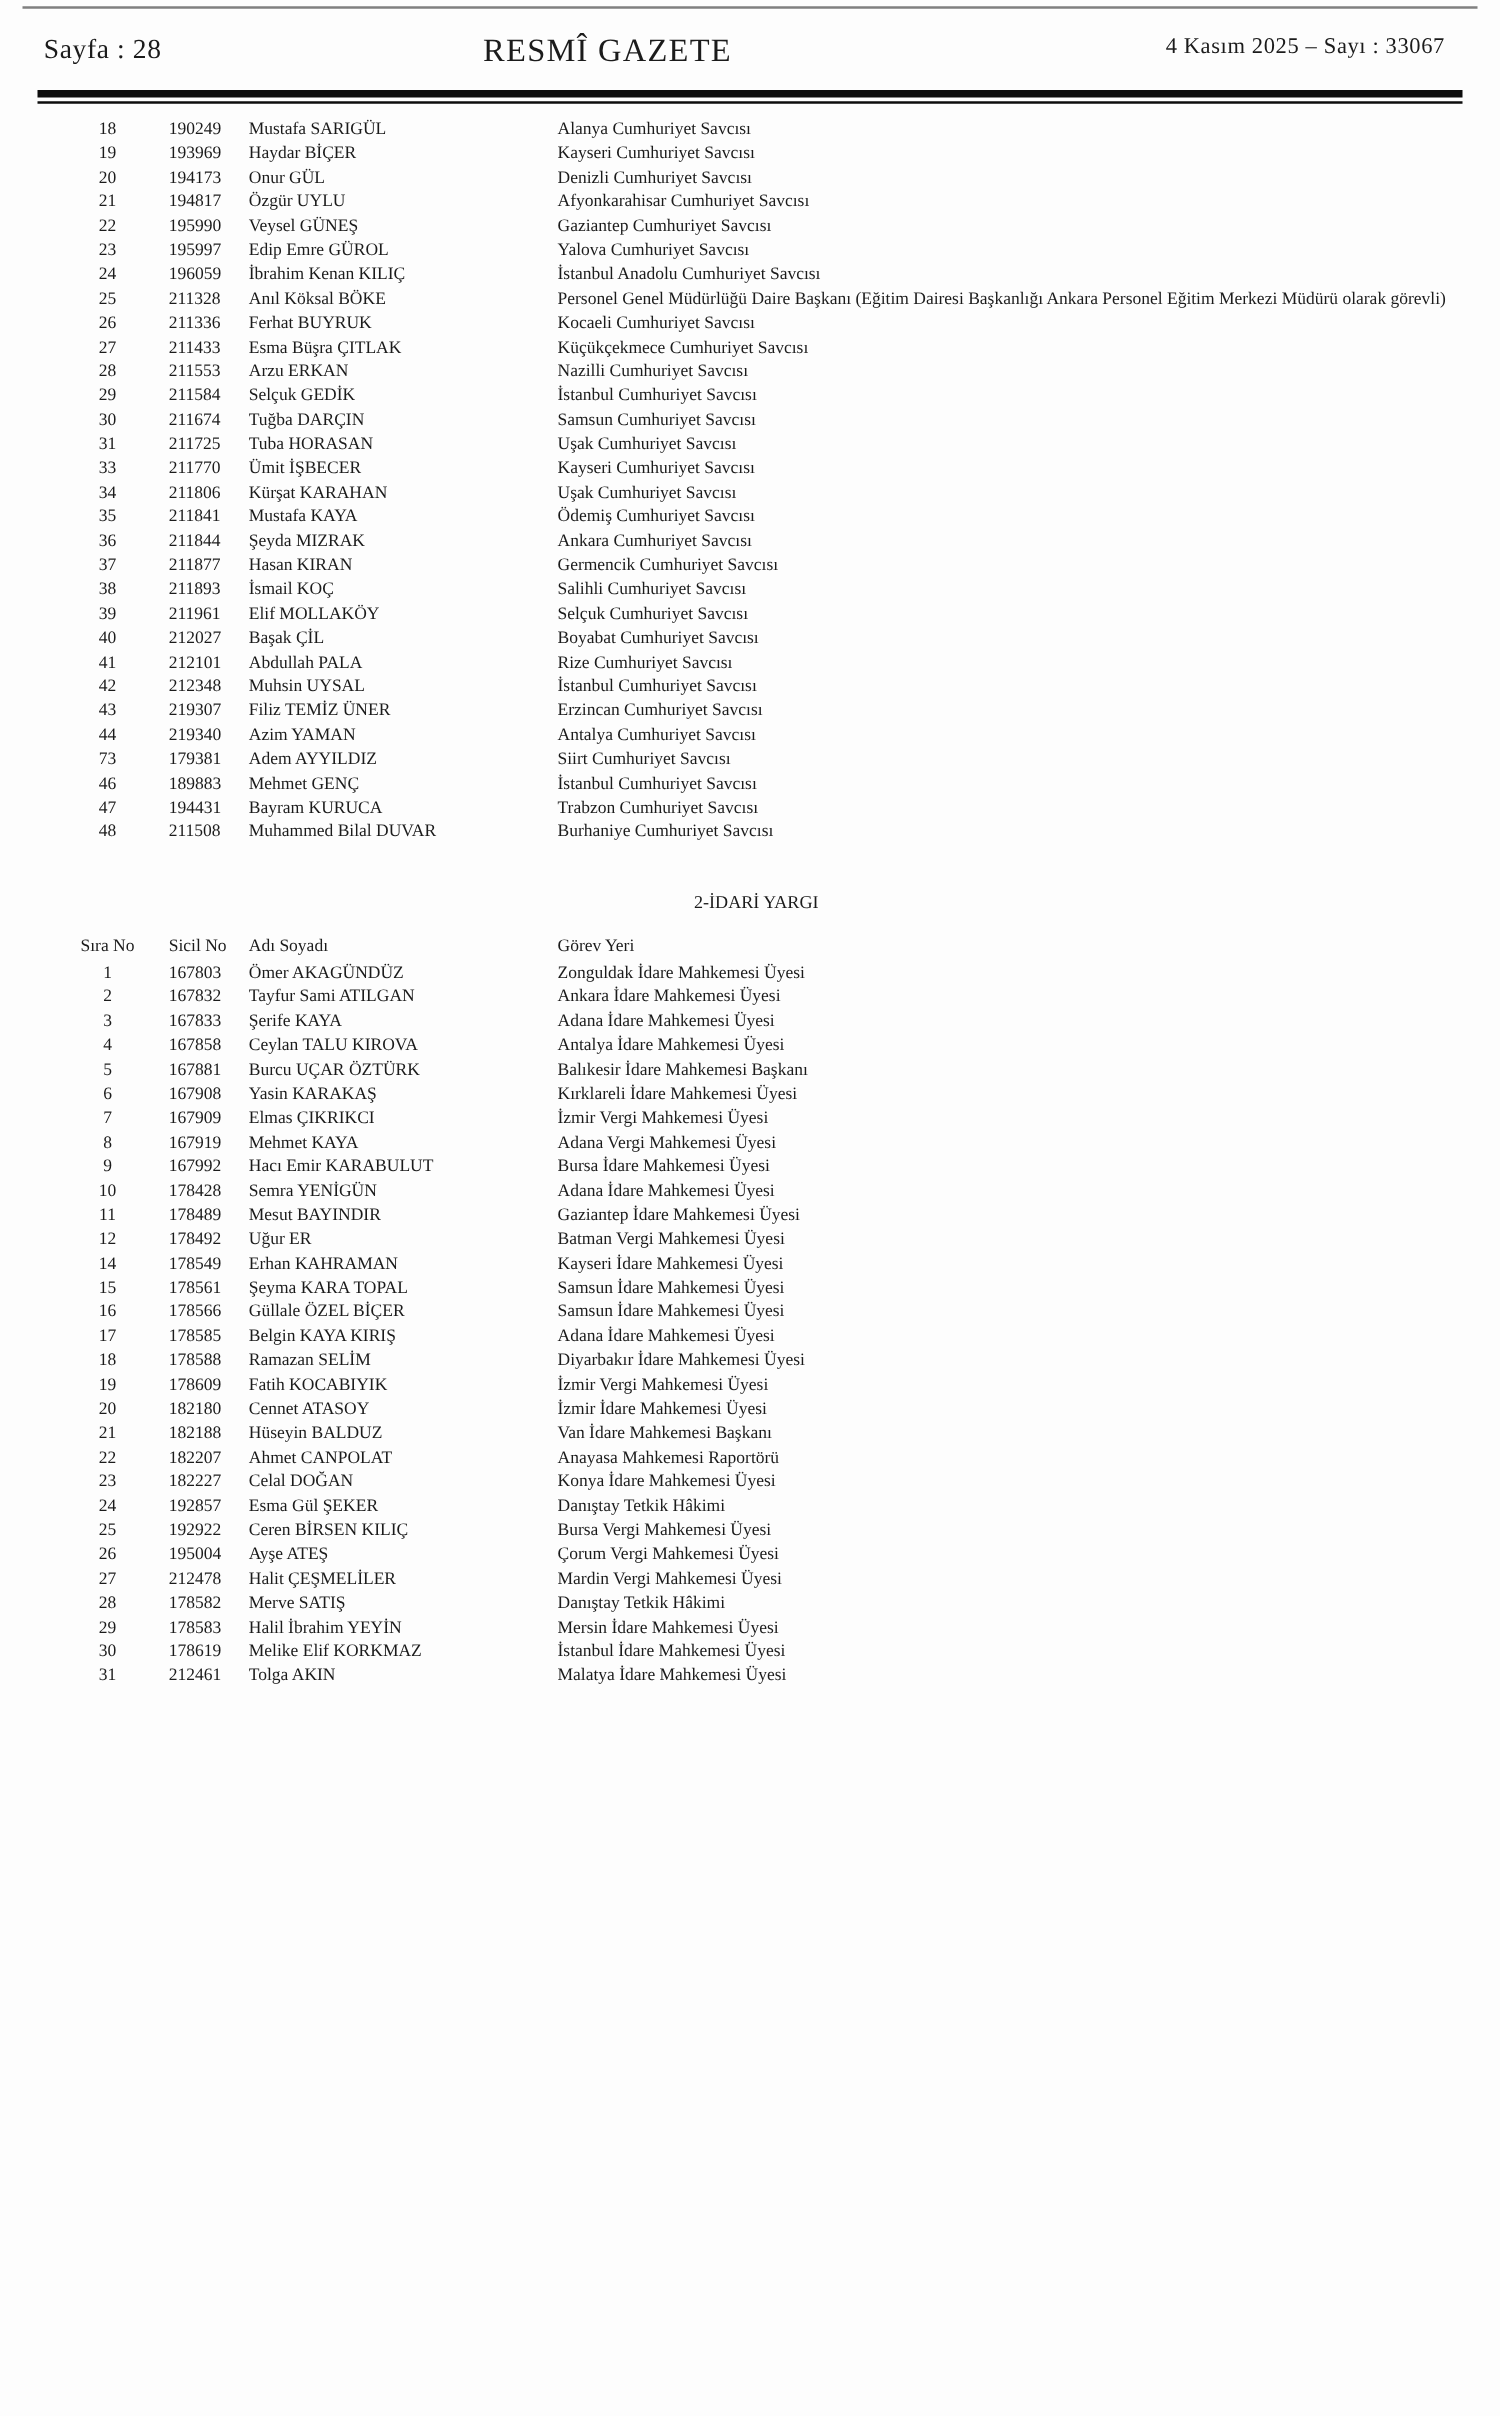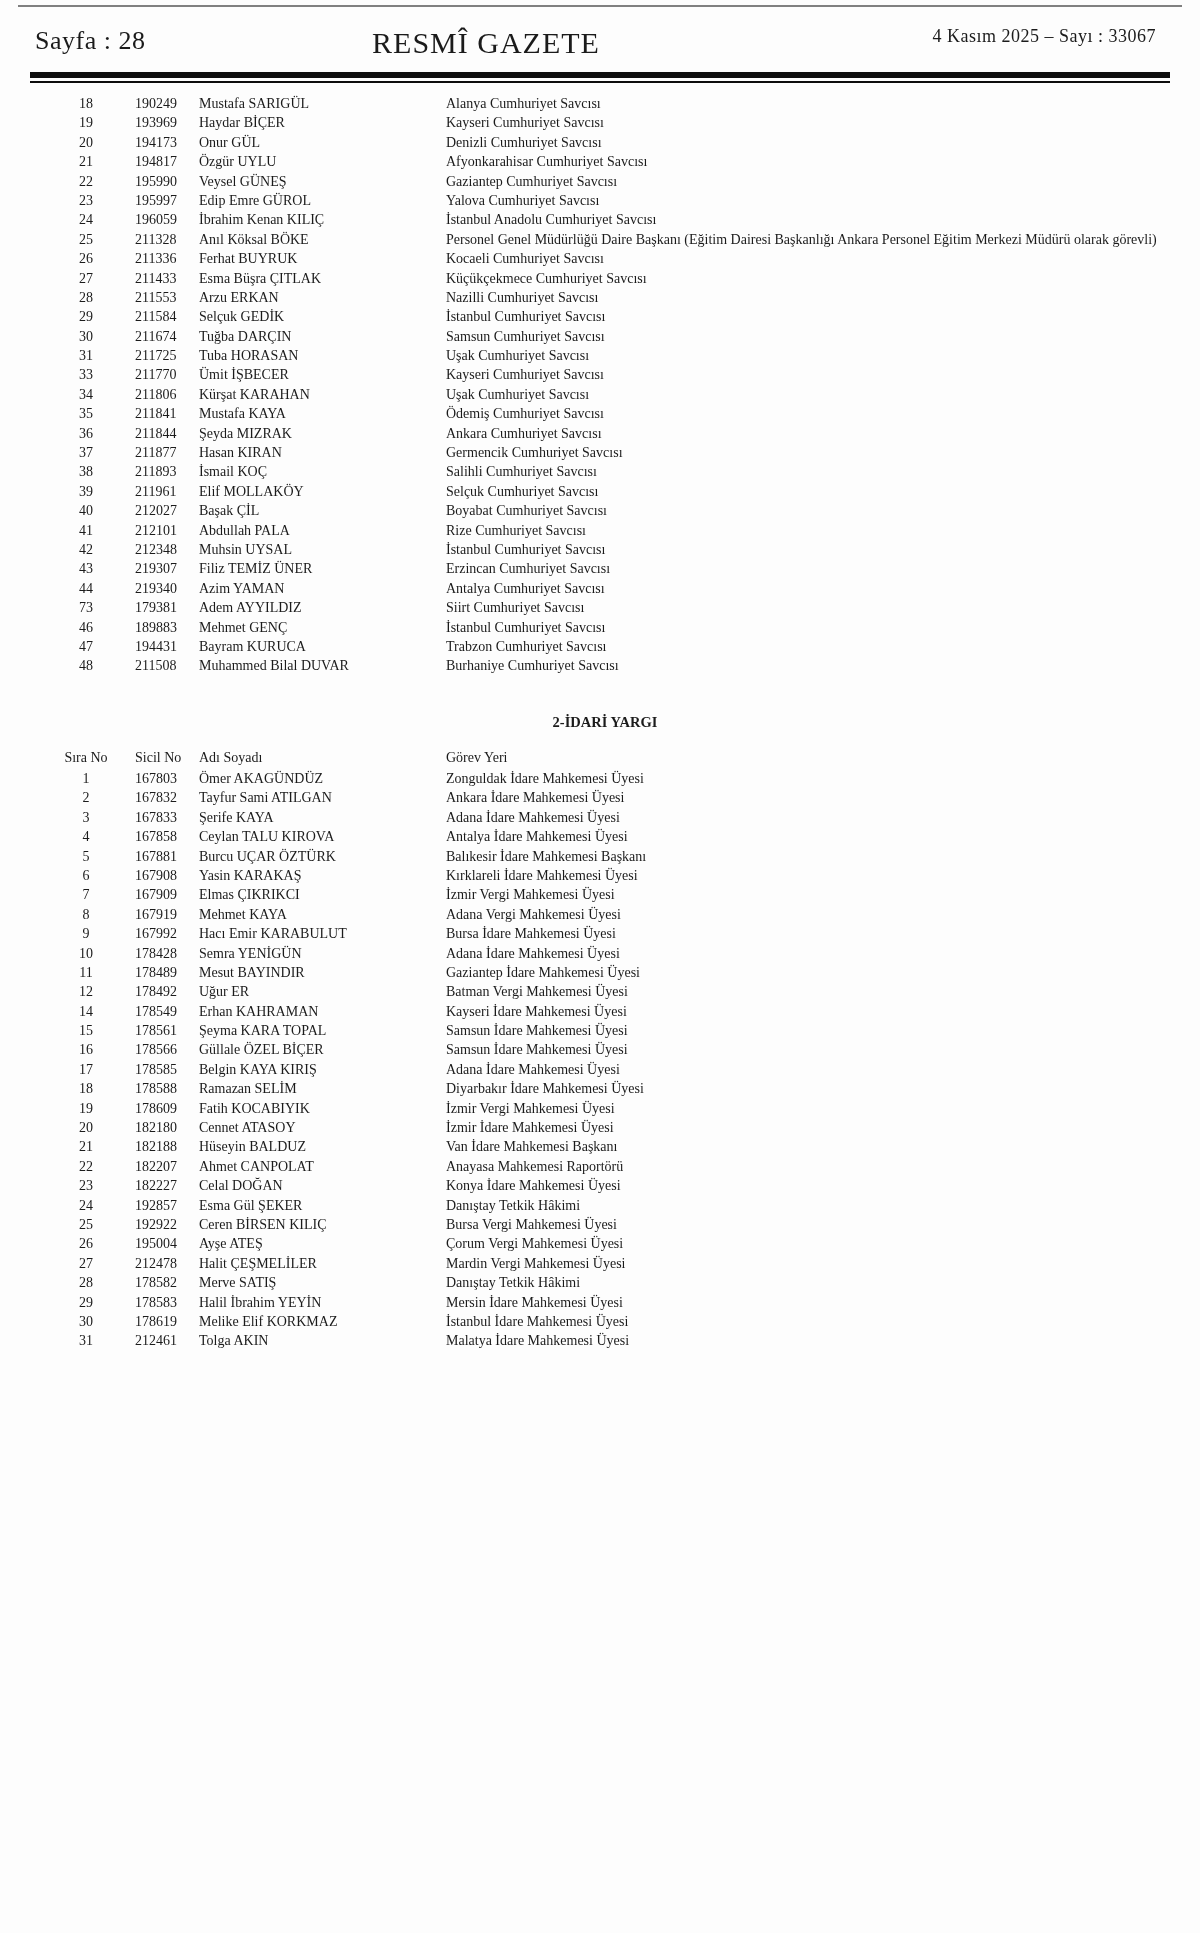--- a/index.html
+++ b/index.html
@@ -10,38 +10,38 @@
     font-family: "Liberation Serif", "DejaVu Serif", serif;
     position: relative;
     overflow: hidden;
   }
   
   .scan-line-top {
     position: absolute; left: 18px; top: 5px; width: 1164px; height: 2px;
     background: #4a4a4a; opacity: .7;
   }
   
-  .hdr-left  { position: absolute; left: 35px;  top: 26px; font-size: 26px; letter-spacing: .5px; white-space: nowrap; }
-  .hdr-center{ position: absolute; left: 486px; top: 26px; transform: translateX(-50%); font-size: 30px; letter-spacing: 1px; white-space: nowrap; }
+  .hdr-left  { position: absolute; left: 35px;  top: 26px; font-size: 22px; letter-spacing: .5px; white-space: nowrap; }
+  .hdr-center{ position: absolute; left: 486px; top: 26px; transform: translateX(-50%); font-size: 26px; letter-spacing: 1px; white-space: nowrap; }
   .hdr-right { position: absolute; right: 44px; top: 26px; font-size: 18px; letter-spacing: .5px; white-space: nowrap; }
   .rule-thick { position: absolute; left: 30px; top: 72px; width: 1140px; height: 6px; background: #0d0d0d; }
   .rule-thin  { position: absolute; left: 30px; top: 81px; width: 1140px; height: 2px; background: #0d0d0d; }
 
   
   .tbl { position: absolute; left: 16px; width: 1200px; font-size: 14px; line-height: 19.4px; }
   .row { position: relative; height: 19.4px; }
   .c-no    { position: absolute; left: 46px; width: 48px; text-align: center; }
   .c-sicil { position: absolute; left: 119px; white-space: nowrap; }
   .c-name  { position: absolute; left: 183px; white-space: nowrap; }
   .c-duty  { position: absolute; left: 430px; white-space: nowrap; }
   .hdr-row span { font-weight: normal; }
 
   .section-title {
     position: absolute; top: 714px; left: 605px; transform: translateX(-50%);
-    font-size: 14.5px; font-weight: bold; margin: 0; white-space: nowrap;
+    font-size: 14.5px; font-weight: normal; margin: 0; white-space: nowrap;
   }
 </style>
 </head>
 <body>
 
 <div>
 
   <div class="scan-line-top"></div>
 
   <header>

